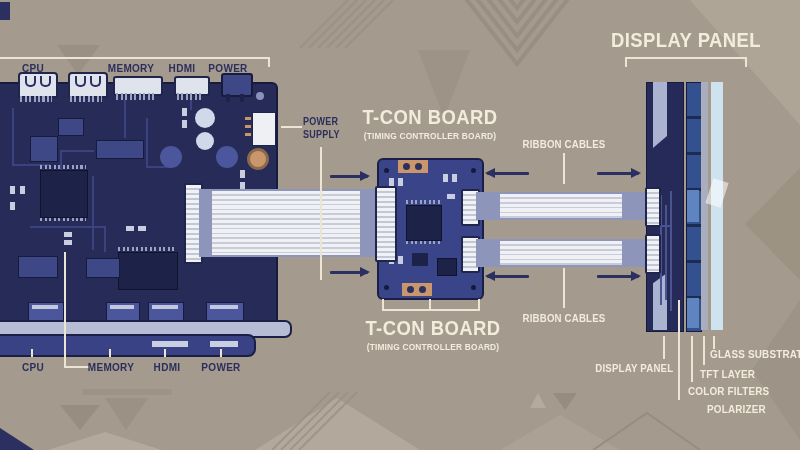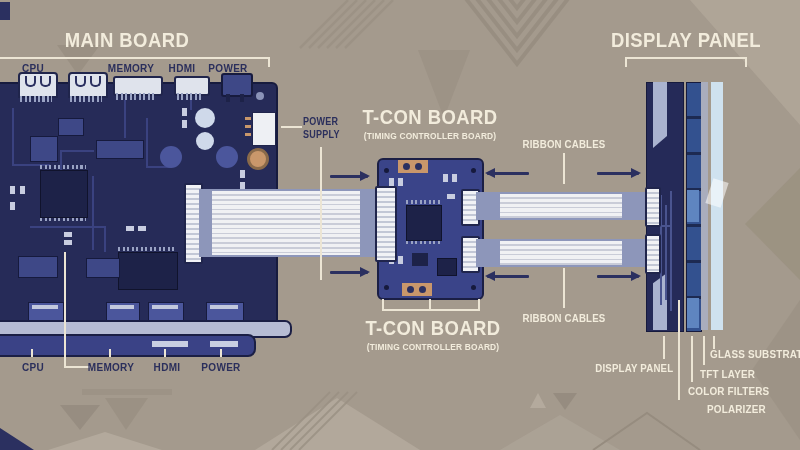--- a/index.html
+++ b/index.html
@@ -263,21 +263,20 @@
   <div class="ldr" style="left:109px;top:349px;width:2px;height:8px;"></div>
   <div class="ldr" style="left:164px;top:349px;width:2px;height:8px;"></div>
   <div class="ldr" style="left:220px;top:349px;width:2px;height:8px;"></div>
 
   <div class="ldr" style="left:663px;top:336px;width:2px;height:23px;"></div>
   <div class="ldr" style="left:678px;top:300px;width:2px;height:100px;"></div>
   <div class="ldr" style="left:691px;top:336px;width:2px;height:46px;"></div>
   <div class="ldr" style="left:703px;top:336px;width:2px;height:29px;"></div>
   <div class="ldr" style="left:713px;top:336px;width:2px;height:13px;"></div>
 
-  <div class="abs ctr t-title" style="left:127px;top:28px;"><span class="cond">MAIN BOARD</span></div>
   <div class="abs ctr t-title" style="left:686px;top:28px;"><span class="cond">DISPLAY PANEL</span></div>
 
   <div class="abs ctr lblN" style="left:33px;top:63px;">CPU</div>
   <div class="abs ctr lblN" style="left:131px;top:63px;">MEMORY</div>
   <div class="abs ctr lblN" style="left:182px;top:63px;">HDMI</div>
   <div class="abs ctr lblN" style="left:228px;top:63px;">POWER</div>
 
   <div class="abs lblN" style="left:303px;top:115px;line-height:13px;">
     <span class="condL">POWER</span><br>
     <span class="condL">SUPPLY</span>

